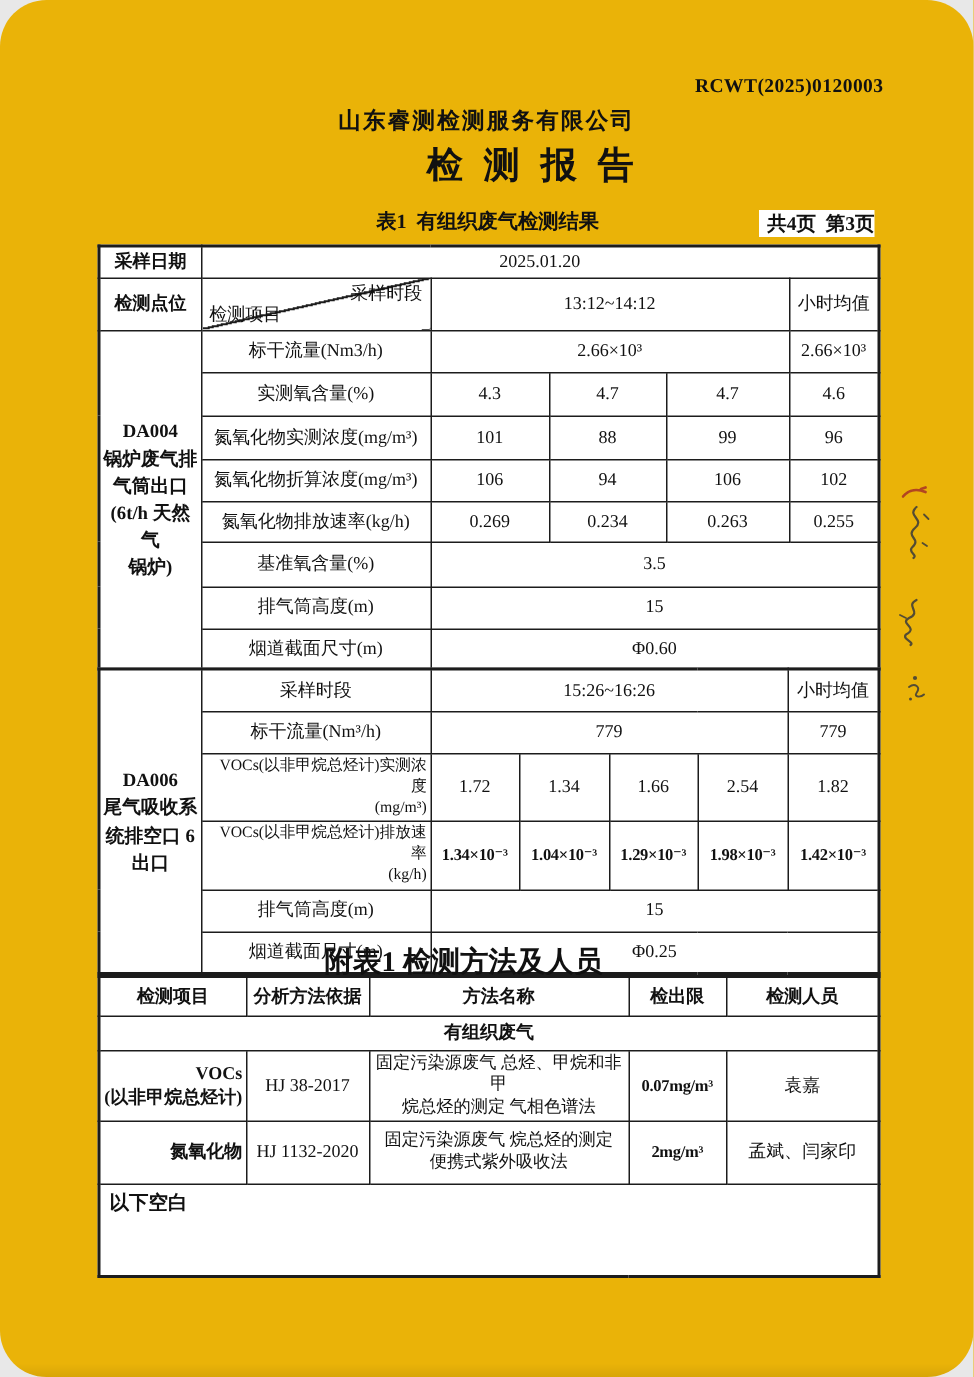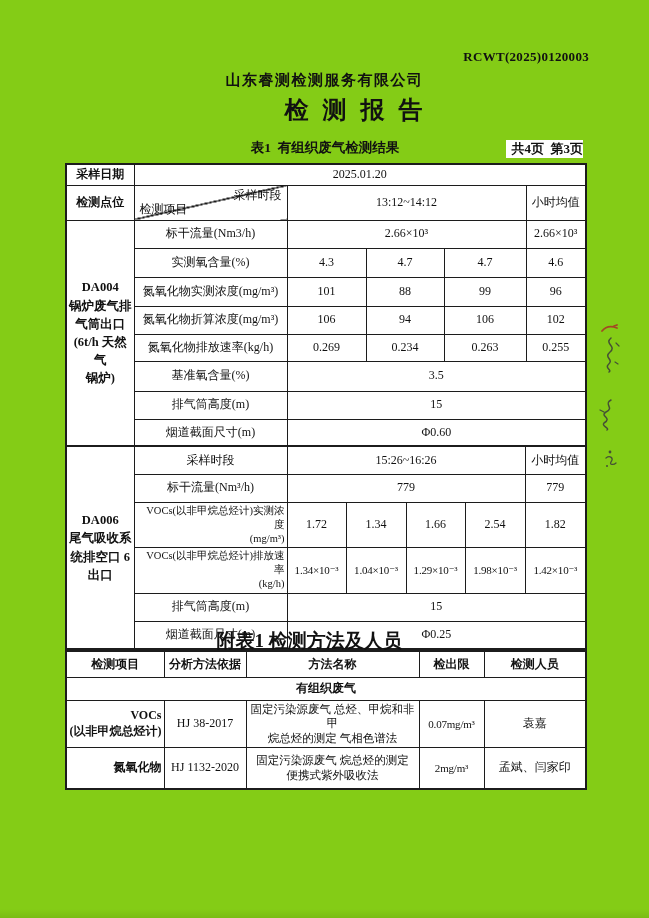--- a/index.html
+++ b/index.html
@@ -1,19 +1,19 @@
 <!DOCTYPE html>
 <html><head>
 <meta charset="utf-8">
 <style>
   * { margin:0; padding:0; box-sizing:border-box; }
   body { background:#e8e8e8; font-family:"Liberation Serif","DejaVu Serif","DejaVu Sans",serif; }
   .page {
     position:relative; width:649px; height:918px; margin:0 auto;
-    background:#84cc16; color:#111; overflow:hidden;
+    background:#eab308; color:#111; overflow:hidden;border-radius:31px;
   }
   .page::after{
     content:""; position:absolute; left:0; right:0; bottom:0; height:9px;
     background:linear-gradient(to bottom, rgba(0,0,0,0), rgba(0,0,0,0.08));
     pointer-events:none;
   }
   .report-code { position:absolute; top:49px; right:60px; font-size:13px; font-weight:bold; letter-spacing:0.3px; }
   .company { position:absolute; top:71px; left:0; width:100%; text-align:center; font-size:15px; font-weight:bold; letter-spacing:1.5px; }
   .doc-title-wrap { position:absolute; top:94px; left:0; width:100%; text-align:center;margin-left:29px; }
   .doc-title { display:inline-block; font-size:24px; font-weight:bold; letter-spacing:14px; margin-left:14px; }
@@ -26,21 +26,21 @@
   table, td { border:1px solid #1c1c1c; }
   table { border-width:2px; }
   td { font-size:12px; text-align:center; vertical-align:middle; padding:1px 2px; line-height:1.28; overflow:hidden; }
   .t-a { top:163px; }
   .t-b { top:445px; border-top-width:2px; }
   .t-c { top:650px; }
   .bold { font-weight:bold;margin-left:36px; }
   .pre { white-space:pre-line;text-align:right; }
   .point-cell { font-weight:bold; font-size:12.5px; white-space:pre-line; line-height:1.45; }
   .lbl-sm { font-size:10.5px; line-height:1.35; }
-  .num-sm { font-size:11px; letter-spacing:-0.2px; }
+  .num-sm { font-size:11px; letter-spacing:-0.2px;font-weight:bold; }
   .method-cell { font-size:11.5px; white-space:pre-line; }
   .blank-cell { text-align:left; vertical-align:top; padding:4px 6px; font-weight:bold; font-size:13px; }
   .diag-cell { position:relative; padding:0;
     background:linear-gradient(to bottom right, transparent calc(50% - 0.8px), #1c1c1c calc(50% - 0.8px), #1c1c1c calc(50% + 0.8px), transparent calc(50% + 0.8px));
   }
   .diag-top { position:absolute; top:2px; right:5px; font-size:12px; }
   .diag-bottom { position:absolute; bottom:2px; left:5px; font-size:12px; }
   .mark { position:absolute; pointer-events:none; opacity:0.85; }
 </style>
 </head>
@@ -220,20 +220,23 @@
       <td>袁嘉</td>
     </tr>
     <tr style="height:42px">
       <td class="bold pre">氮氧化物</td>
       <td>HJ 1132-2020</td>
       <td class="method-cell">固定污染源废气 烷总烃的测定
 便携式紫外吸收法</td>
       <td class="num-sm">2mg/m³</td>
       <td>孟斌、闫家印</td>
     </tr>
+    <tr style="height:62px">
+      <td colspan="5" class="blank-cell">以下空白</td>
+    </tr>
   </tbody>
     </table>
 
   <svg class="mark" style="left:601px; top:324px;" width="18" height="10" viewBox="0 0 18 10">
     <path d="M1 7 C5 2, 11 2, 16 4 M13 2 L16 1" stroke="#a93226" stroke-width="1.8" fill="none" stroke-linecap="round"></path>
   </svg>
   <svg class="mark" style="left:600px; top:337px;" width="22" height="36" viewBox="0 0 22 36">
     <path d="M11 1 C4 7, 17 9, 10 15 C3 21, 15 22, 8 28 C5 31, 12 33, 9 35" stroke="#3b3b3b" stroke-width="1.5" fill="none" stroke-linecap="round"></path>
     <path d="M16 6 L19 9 M15 25 L18 27" stroke="#3b3b3b" stroke-width="1.2" fill="none" stroke-linecap="round"></path>
   </svg>

